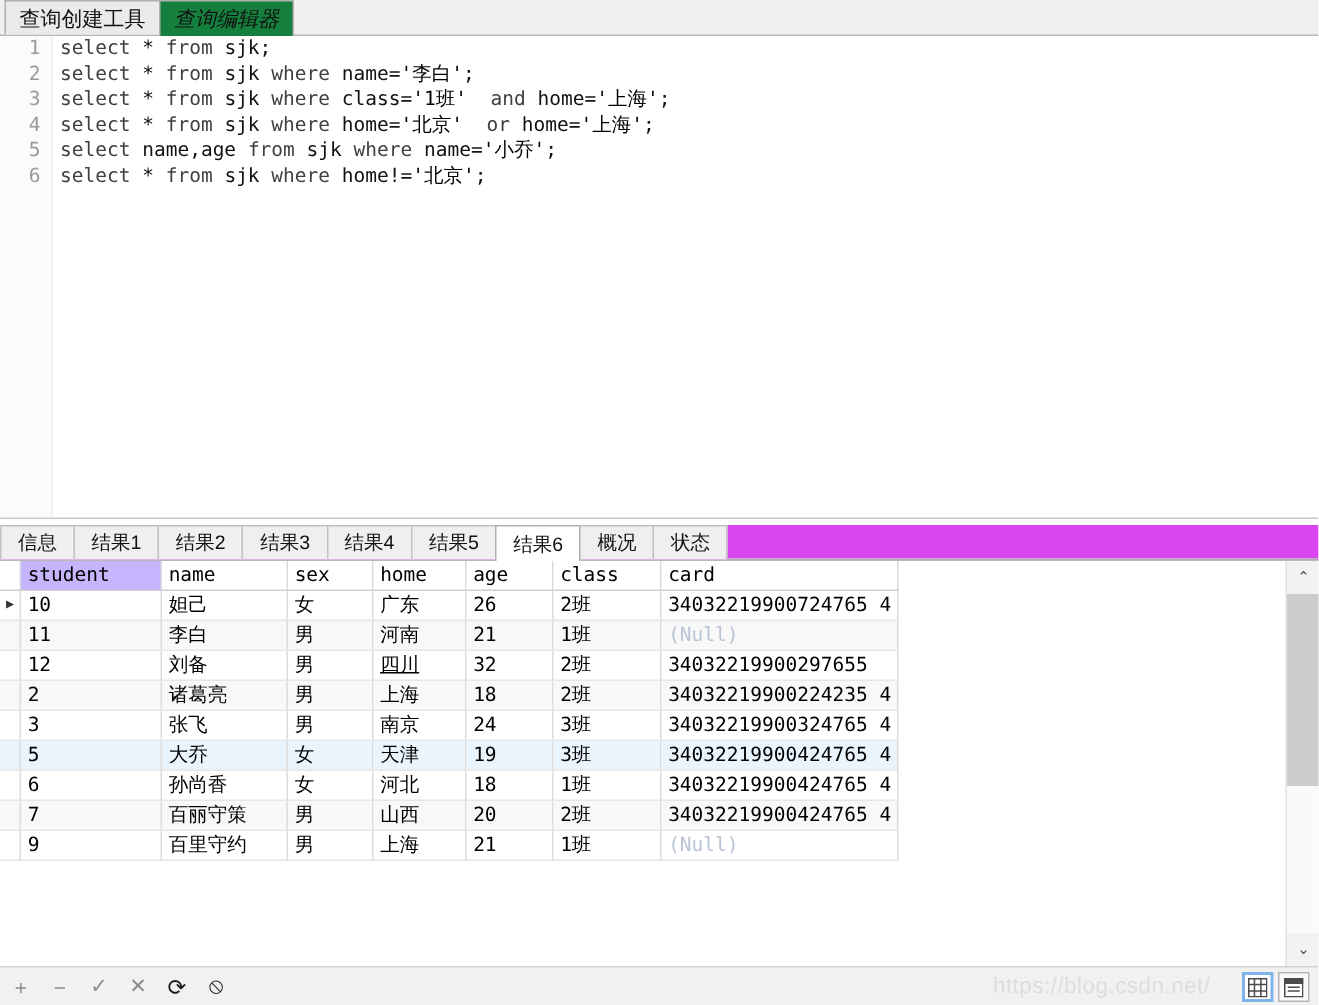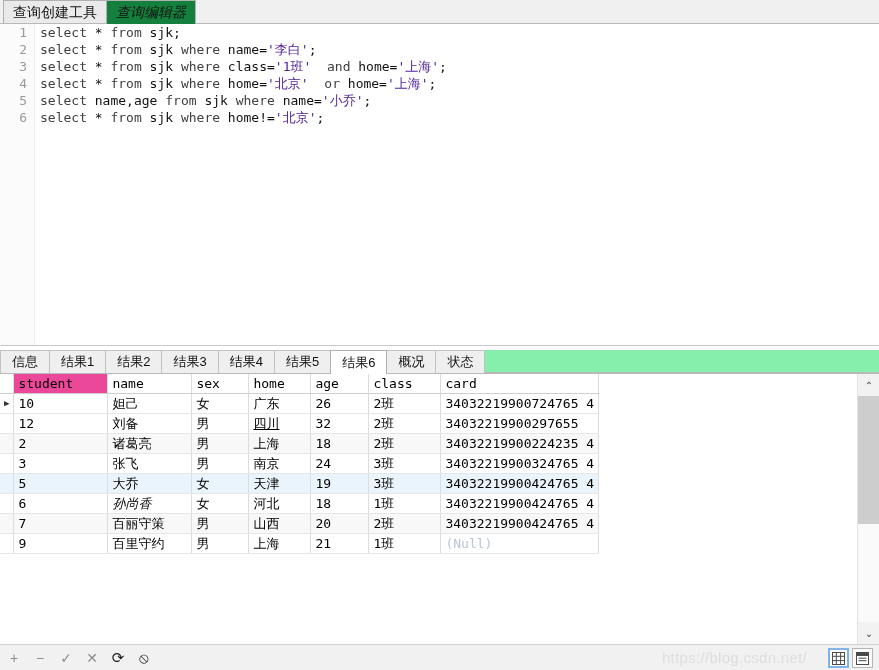--- a/index.html
+++ b/index.html
@@ -80,30 +80,30 @@
   #code {
     position: absolute;
     left: 40px; top: 0;
     right: 0;
     font-family: "DejaVu Sans Mono", "Liberation Mono", monospace;
     font-size: 13px;
     white-space: pre;
   }
   .cline { height: 17px; line-height: 17px; }
   .kw  { color: #404040; }
-  .str { color: #4c1d95; }
+  .str { color: #000000; }
   .pl  { color: #111111; }
 
   
   #restabs {
     position: absolute;
     left: 0; top: 350px;
     width: 879px;
     height: 24px;
-    background: #86efac;
+    background: #d946ef;
     display: flex;
     align-items: flex-end;
     box-sizing: border-box;
     border-bottom: 1px solid #b8b8b8;
   }
   .rtab {
     height: 23px;
     line-height: 22px;
     padding: 0 11px;
     font-size: 13px;
@@ -158,21 +158,21 @@
     box-sizing: border-box;
     font-weight: normal;
     text-align: left;
   }
   table.grid th {
     background: #ffffff;
     border-bottom: 1px solid #cfcfcf;
     color: #000;
   }
   table.grid th.sel {
-    background: #ec4899;
+    background: #c4b5fd;
   }
   td.num { text-align: right; padding-right: 5px; }
   tr.alt td { background: #f8f8f8; }
   tr.hl td  { background: #eaf4fc; }
   td.nullv { color: #b9c4d6; }
   .marker {
     width: 10px;
     border-right: 1px solid #dcdcdc;
     background: #ffffff;
     text-align: center;
@@ -304,20 +304,30 @@
         <tr class="">
           <td class="marker">▶</td>
           <td style="width: 94px;">10</td>
           <td style="width: 84px;">妲己</td>
           <td style="width: 57px;">女</td>
           <td style="width: 62px;">广东</td>
           <td class=" num" style="width: 58px;">26</td>
           <td style="width: 72px;">2班</td>
           <td style="width: 151px;">34032219900724765 4</td>
         </tr>
+        <tr class="alt">
+          <td class="marker"></td>
+          <td style="width: 94px;">11</td>
+          <td style="width: 84px;">李白</td>
+          <td style="width: 57px;">男</td>
+          <td style="width: 62px;">河南</td>
+          <td class=" num" style="width: 58px;">21</td>
+          <td style="width: 72px;">1班</td>
+          <td class=" nullv" style="width: 151px;">(Null)</td>
+        </tr>
         <tr class="">
           <td class="marker"></td>
           <td style="width: 94px;">12</td>
           <td style="width: 84px;">刘备</td>
           <td style="width: 57px;">男</td>
           <td style="width: 62px; text-decoration: underline;">四川</td>
           <td class=" num" style="width: 58px;">32</td>
           <td style="width: 72px;">2班</td>
           <td style="width: 151px;">34032219900297655</td>
         </tr>
@@ -347,21 +357,21 @@
           <td style="width: 84px;">大乔</td>
           <td style="width: 57px;">女</td>
           <td style="width: 62px;">天津</td>
           <td class=" num" style="width: 58px;">19</td>
           <td style="width: 72px;">3班</td>
           <td style="width: 151px;">34032219900424765 4</td>
         </tr>
         <tr class="">
           <td class="marker"></td>
           <td style="width: 94px;">6</td>
-          <td style="width: 84px; font-style: italic;">孙尚香</td>
+          <td style="width: 84px;">孙尚香</td>
           <td style="width: 57px;">女</td>
           <td style="width: 62px;">河北</td>
           <td class=" num" style="width: 58px;">18</td>
           <td style="width: 72px;">1班</td>
           <td style="width: 151px;">34032219900424765 4</td>
         </tr>
         <tr class="alt">
           <td class="marker"></td>
           <td style="width: 94px;">7</td>
           <td style="width: 84px;">百丽守策</td>

